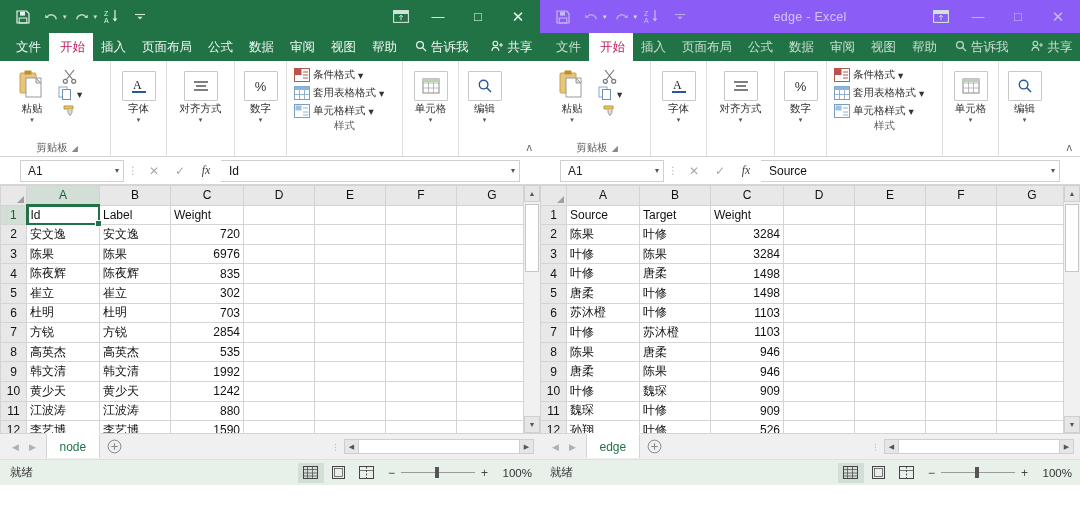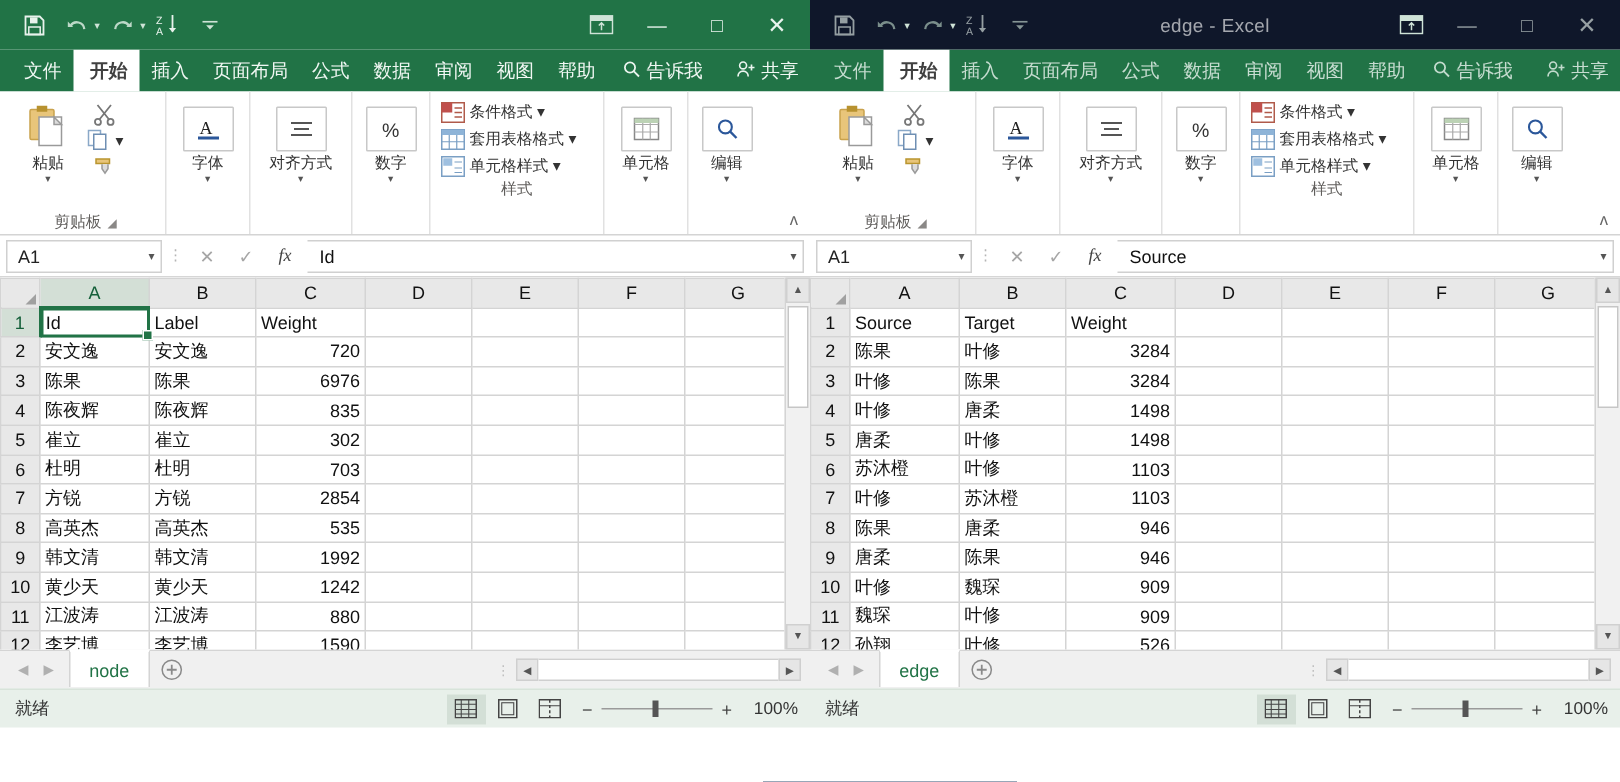--- a/index.html
+++ b/index.html
@@ -6,21 +6,21 @@
   html, body {
     width: 1080px; height: 521px;
     background: #1e3a5f;
     font-family: "Liberation Sans", "DejaVu Sans", sans-serif;
     overflow: hidden;
   }
   .desktop { display: flex; width: 1080px; height: 521px; background: #2d4d74; }
 
   .win { width: 540px; height: 521px; position: relative; background: #ffffff; overflow: hidden; }
   .win.inactive { }
-  .win.inactive .titlebar { background: #0f172a; justify-content: flex-end; }
+  .win.inactive .titlebar { background: #8b5cf6; justify-content: flex-end; }
   .win.inactive .titlebar .t-text,
   .win.inactive .qat-ico,
   .win.inactive .winctl { opacity: .62; }
   .win.inactive .ribbon-tabs { background: #217346; }
   .win.inactive .ribbon-tabs .rtab { opacity: .80; }
   .win.inactive .ribbon-tabs .rtab.active { opacity: 1; }
 
   
   .titlebar {
     height: 33px; background: #217346; display: flex; align-items: center;
@@ -47,21 +47,21 @@
 
   
   .ribbon-tabs {
     height: 28px; background: #217346; display: flex; align-items: stretch;
     padding-left: 8px; font-size: 12.5px; color: #eaf4ee;
   }
   .rtab {
     padding: 0 8px; display: flex; align-items: center; justify-content: center;
     white-space: nowrap; color: #f0f7f3;
   }
-  .rtab.active { background: #ffffff; color: #404040; font-weight: bold; padding-left: 11px; }
+  .rtab.active { background: #ffffff; color: #be185d; font-weight: normal; padding-left: 11px; }
   .rtab.icon-tab { gap: 4px; padding-left: 10px; }
   .rtab.share { margin-left: 6px; gap: 4px; }
 
   
   .ribbon {
     height: 96px; background: #ffffff; border-bottom: 1px solid #d4d4d4;
     display: flex; align-items: stretch; position: relative; padding-left: 4px;
   }
   .rgroup { display: flex; flex-direction: column; position: relative; padding: 3px 6px 0; }
   .rgroup + .rgroup { border-left: 1px solid #e1e1e1; }
@@ -81,21 +81,21 @@
     display: flex; align-items: center; justify-content: center; border-radius: 1px;
   }
   .stack { display: flex; flex-direction: column; align-items: center; gap: 2px; padding-top: 2px; }
   .smallrow { display: flex; align-items: center; gap: 3px; font-size: 10.5px; color: #333; }
   .smallrow .sico { width: 17px; height: 15px; display: flex; align-items: center; justify-content: center; }
   .style-list { display: flex; flex-direction: column; gap: 3px; padding-top: 3px; }
   .dlg-launch { font-size: 8px; color: #8a8886; }
   .collapse-ribbon { position: absolute; right: 8px; bottom: 3px; font-size: 11px; color: #666; }
 
   
-  .fbar { height: 28px; background: #fff; display: flex; align-items: center; padding: 2px 4px; gap: 3px;
+  .fbar { height: 28px; background: #fff; display: flex; align-items: center; padding: 2px 20px; gap: 3px;
           border-bottom: 1px solid #d6d6d6; }
   .namebox {
     width: 104px; height: 22px; border: 1px solid #d0d0d0; background: #fff;
     display: flex; align-items: center; padding: 0 4px 0 7px; font-size: 12px; color: #222;
   }
   .namebox .nb-caret { margin-left: auto; font-size: 8px; color: #555; }
   .grip { width: 12px; text-align: center; color: #b5b5b5; font-size: 10px; letter-spacing: 0; line-height: 4px;}
   .fbtns { display: flex; align-items: center; gap: 2px; }
   .fbtn { width: 24px; height: 22px; display: flex; align-items: center; justify-content: center;
           font-size: 12px; color: #a6a6a6; }

